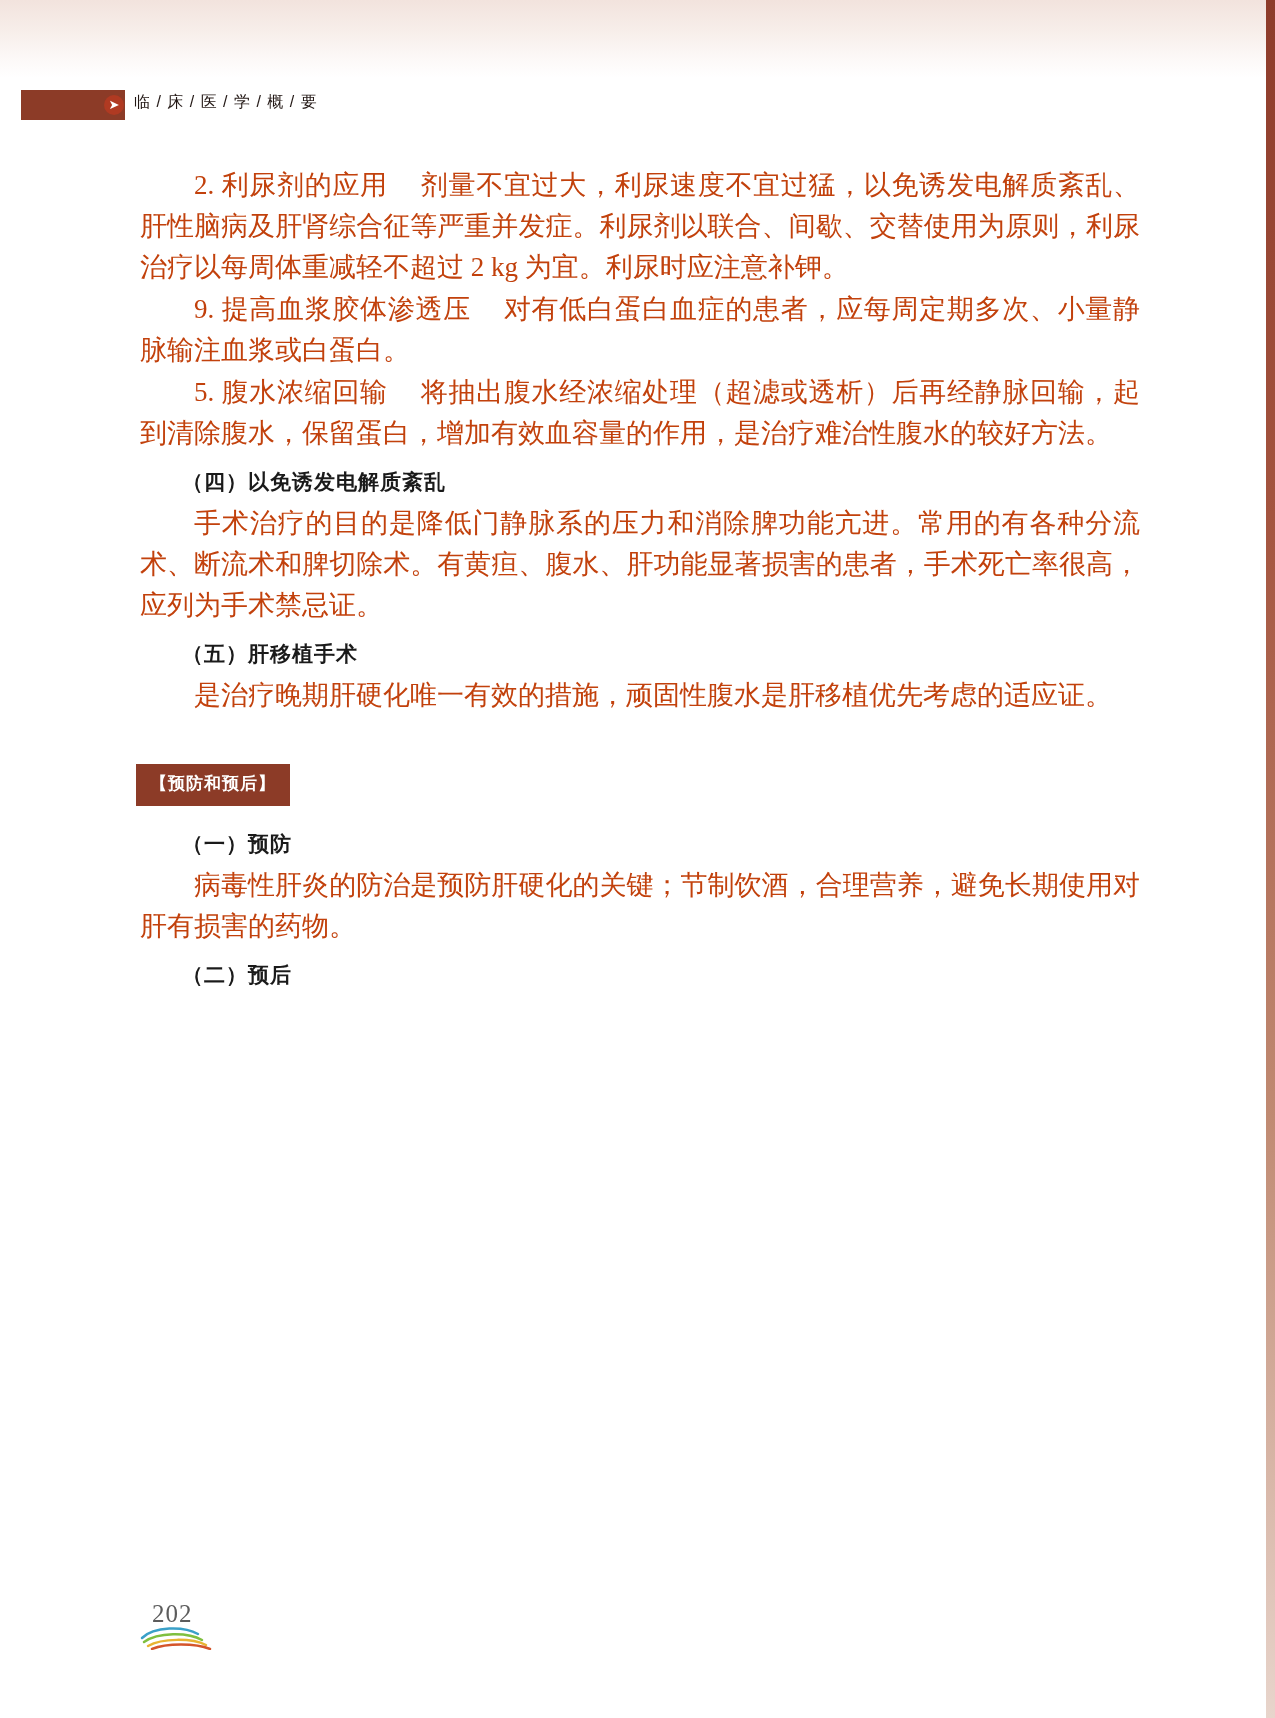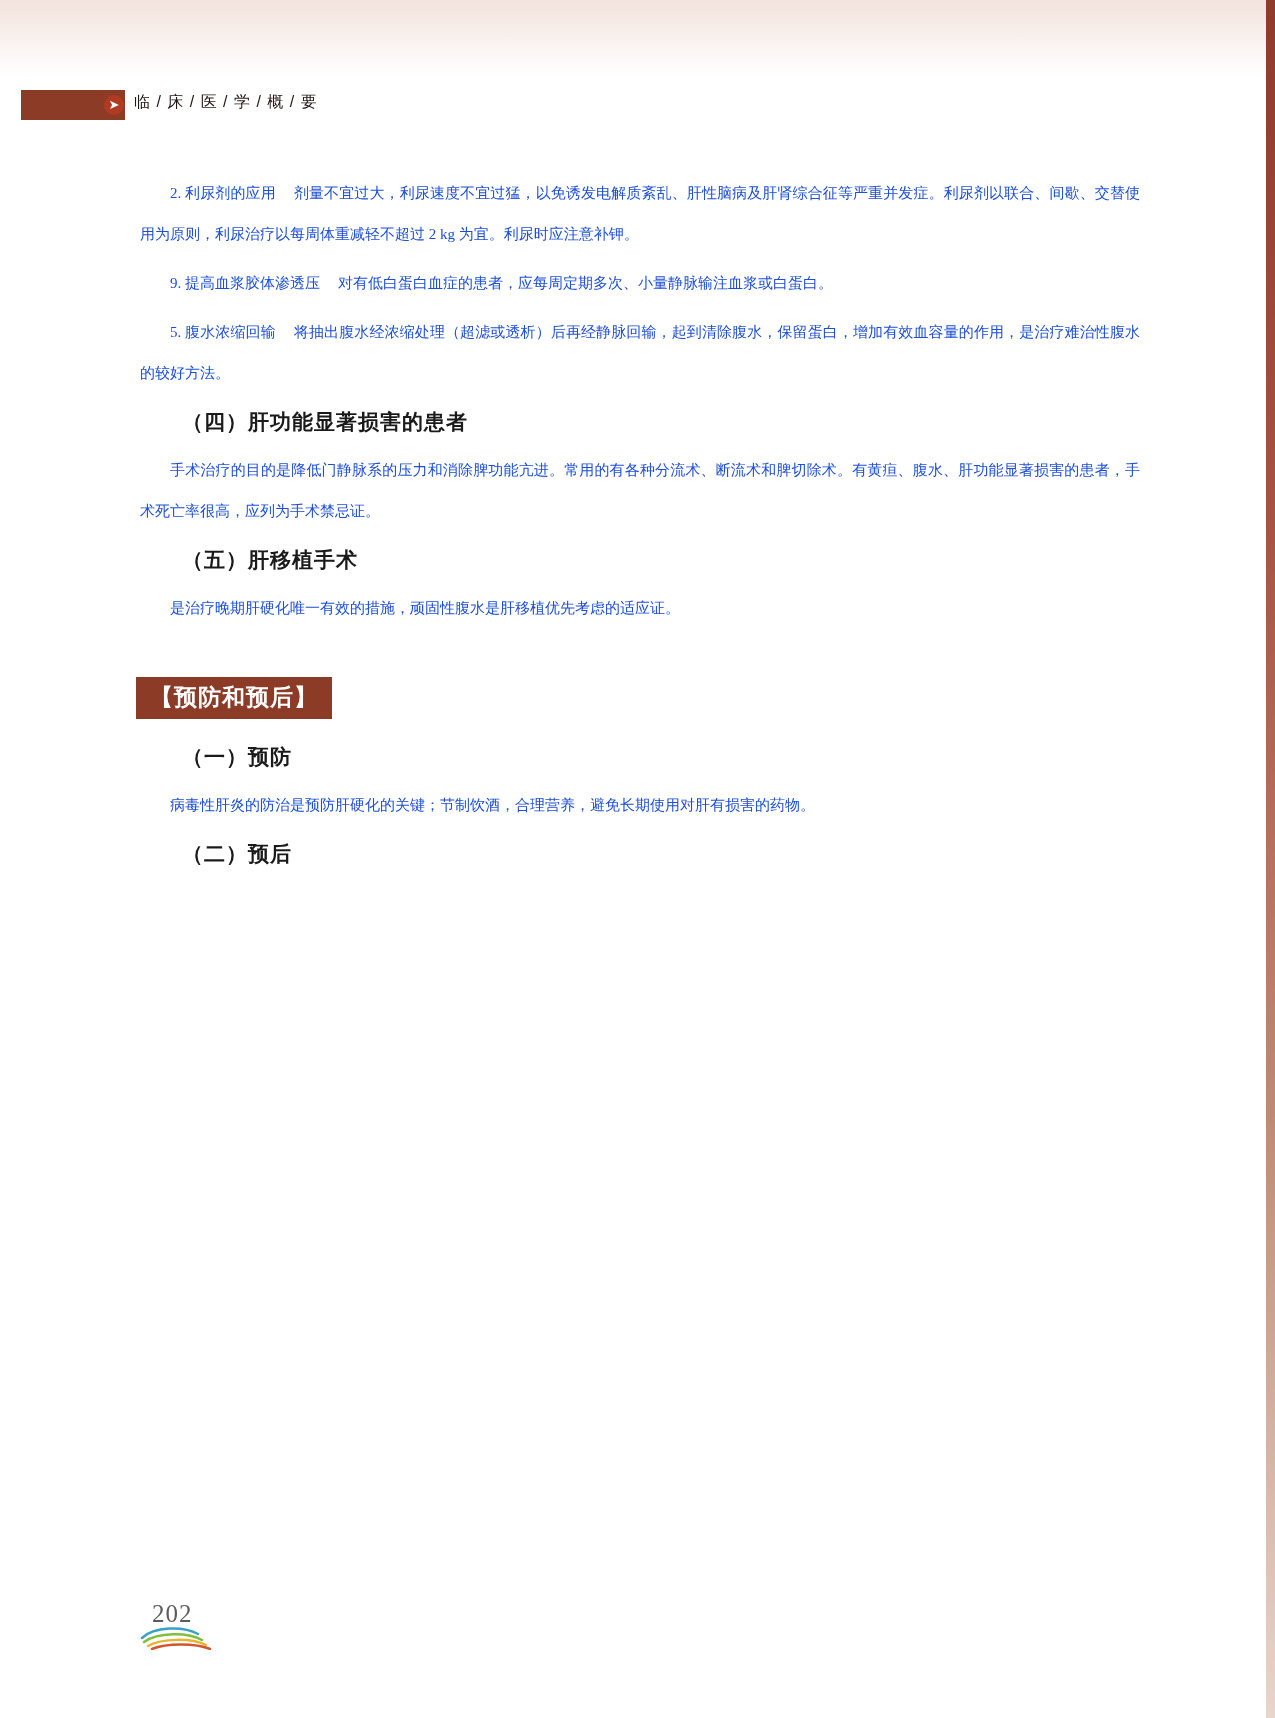--- a/index.html
+++ b/index.html
@@ -75,24 +75,24 @@
   }
 
   
   .content {
     position: absolute;
     left: 140px;
     top: 165px;
     width: 1000px;
   }
   p.body {
-    margin: 8px 0 1px 0;
-    font-size: 15px;
+    margin: 0 0 1px 0;
+    font-size: 27px;
     line-height: 41px;
-    color: #1d4ed8;
+    color: #c2410c;
     text-align: justify;
     text-justify: inter-ideograph;
     text-indent: 2em;
   }
   p.body .lead {
     letter-spacing: 0;
   }
   p.body .gap {
     display: inline-block;
     width: 1.2em;
@@ -109,21 +109,21 @@
     font-family: "DejaVu Serif", serif;
     letter-spacing: 1px;
   }
 
   
   .section-banner {
     margin: 26px 0 10px -4px;
     display: inline-block;
     background: #8c3b27;
     color: #ffffff;
-    font-size: 23px;
+    font-size: 17px;
     font-weight: bold;
     line-height: 38px;
     padding: 1px 14px 3px 14px;
     font-family: "Liberation Sans", sans-serif;
     letter-spacing: 1px;
   }
   .banner-wrap {
     margin-top: 22px;
   }
 
@@ -172,21 +172,21 @@
 
   <p class="body">
     <span class="lead">9. 提高血浆胶体渗透压</span><span class="gap"></span><span>对有低白蛋白血症的患者，应每周定期多次、小量静脉输注血浆或白蛋白。</span>
   </p>
 
 
   <p class="body">
     <span class="lead">5. 腹水浓缩回输</span><span class="gap"></span><span>将抽出腹水经浓缩处理（超滤或透析）后再经静脉回输，起到清除腹水，保留蛋白，增加有效血容量的作用，是治疗难治性腹水的较好方法。</span>
   </p>
 
-  <p class="subhead">（四）肝功能显著损害的患者</p>
+  <p class="subhead">（四）以免诱发电解质紊乱</p>
   <p class="body">手术治疗的目的是降低门静脉系的压力和消除脾功能亢进。常用的有各种分流术、断流术和脾切除术。有黄疸、腹水、肝功能显著损害的患者，手术死亡率很高，应列为手术禁忌证。</p>
 
   <p class="subhead">（五）肝移植手术</p>
   <p class="body">是治疗晚期肝硬化唯一有效的措施，顽固性腹水是肝移植优先考虑的适应证。</p>
 
   <div class="banner-wrap">
     <div class="section-banner">【预防和预后】</div>
   </div>
 
   <p class="subhead">（一）预防</p>

